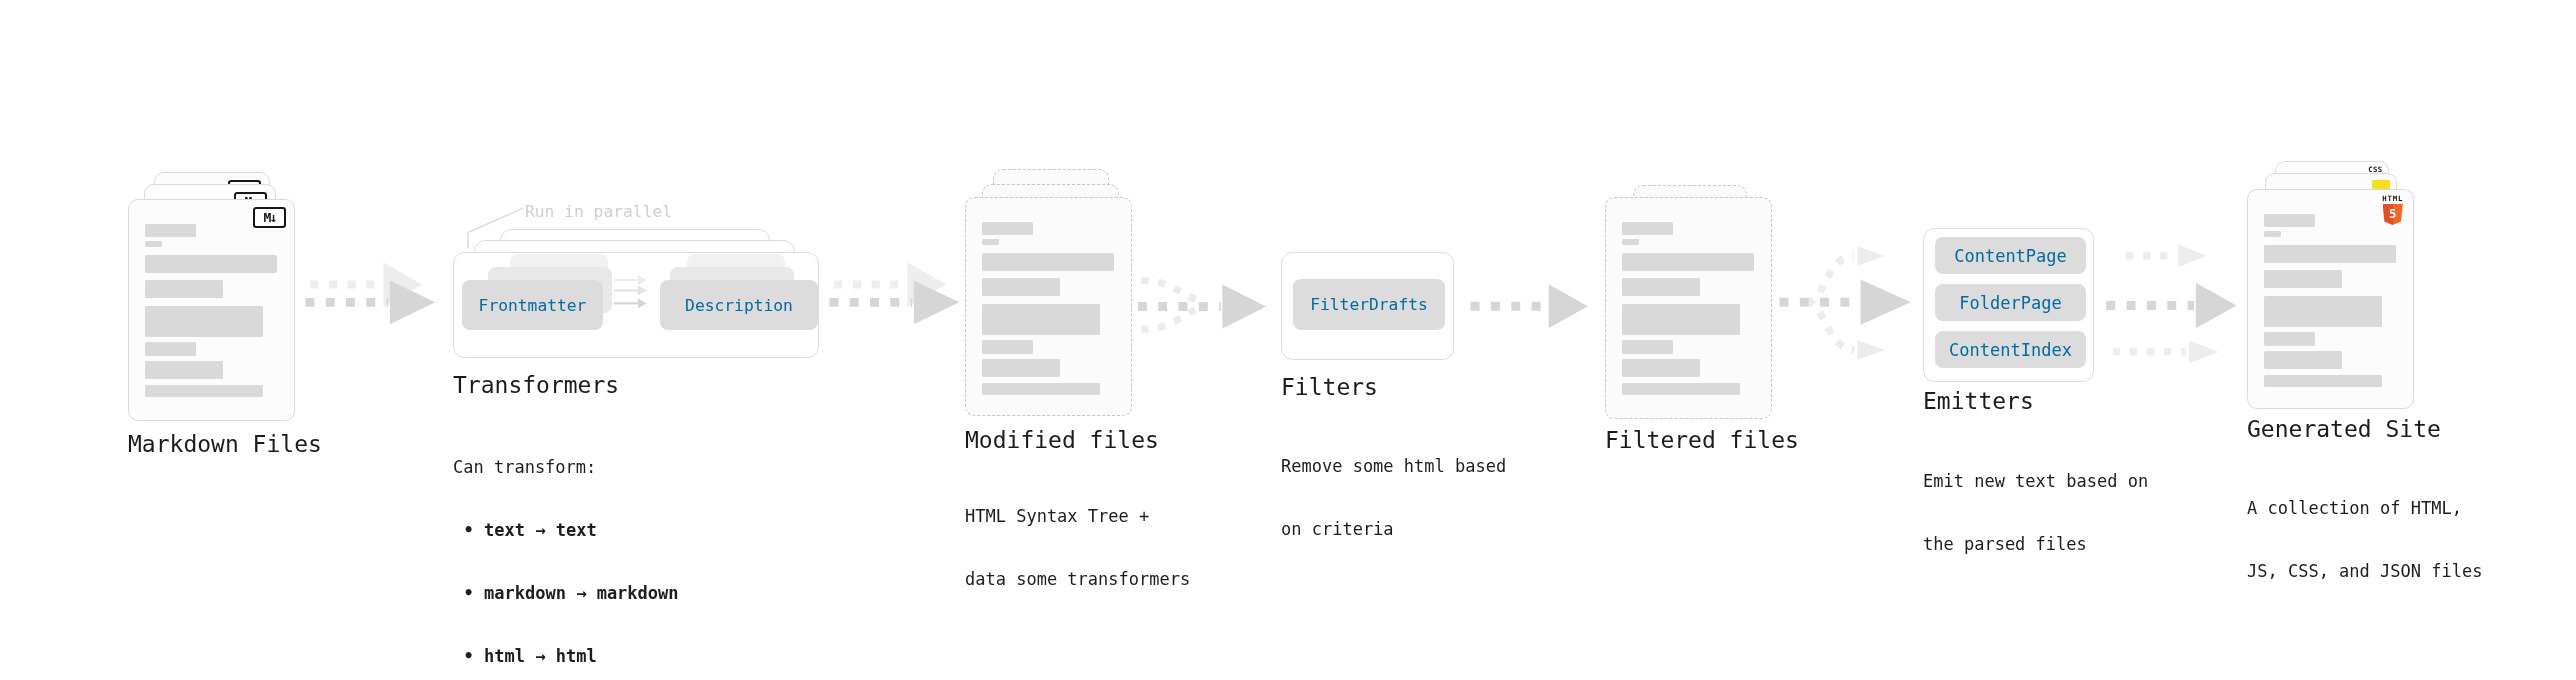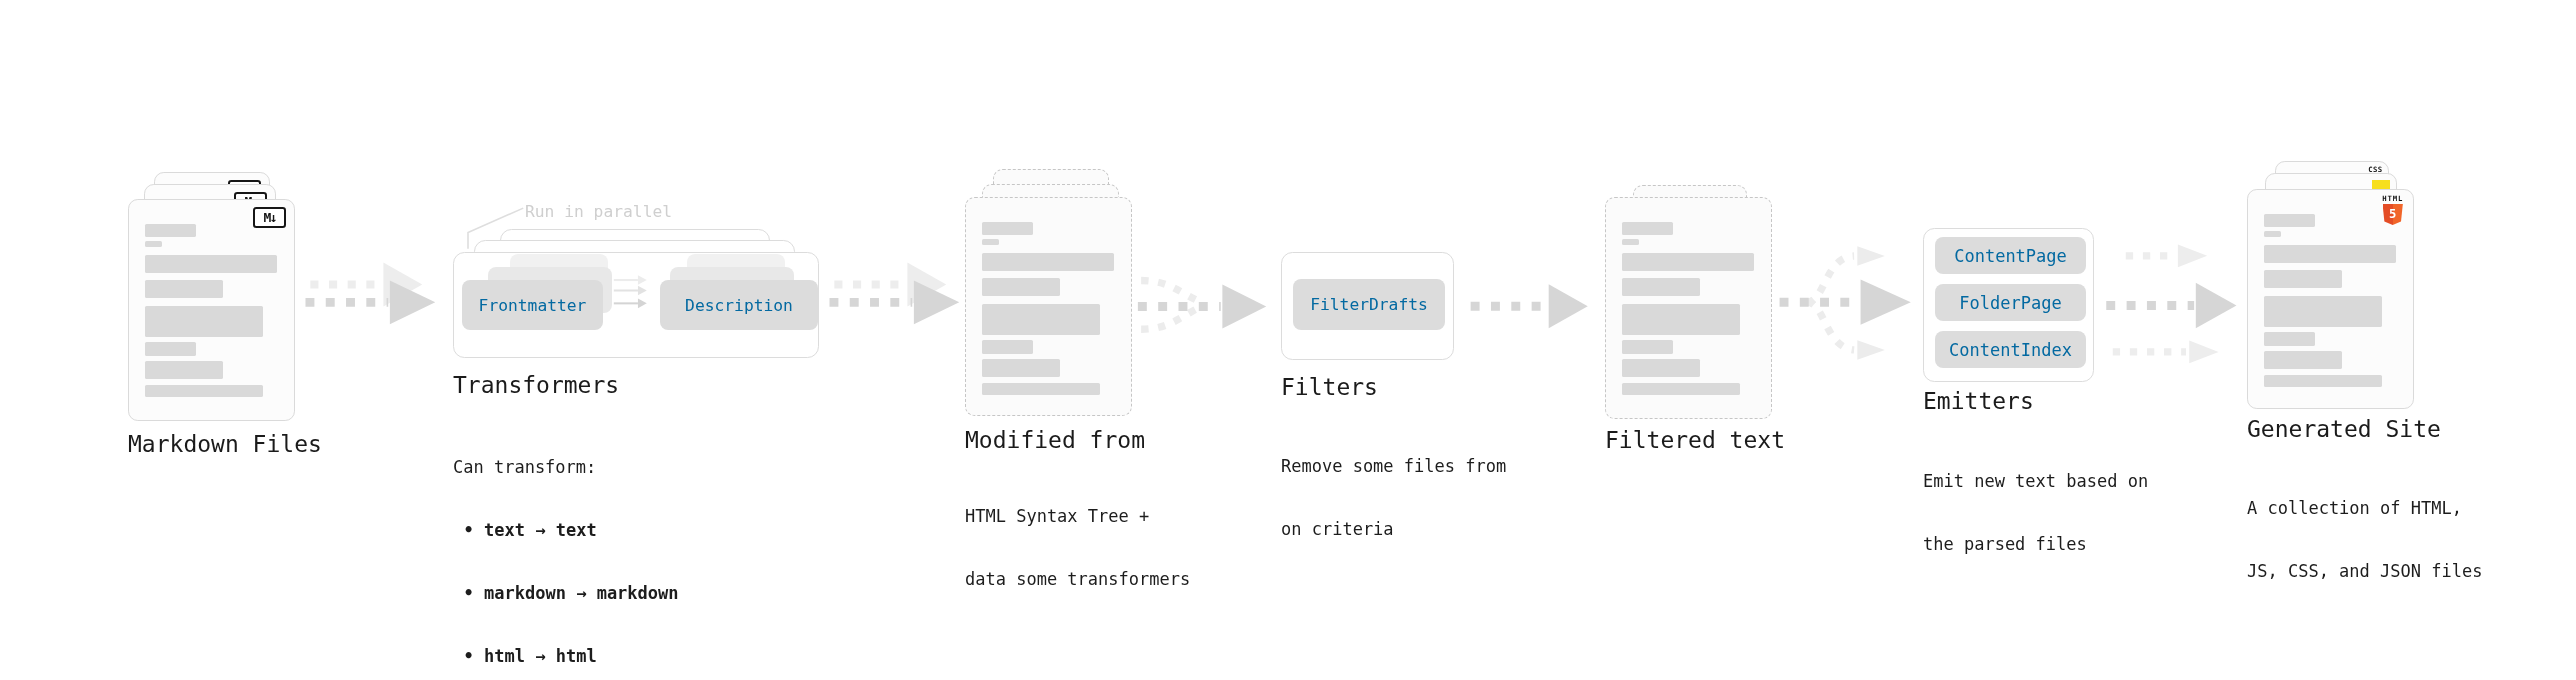--- a/index.html
+++ b/index.html
@@ -134,51 +134,51 @@
     <path d="M100 2 L148 29 L100 56 Z" fill="#ededed"></path>
     <line x1="4" y1="51" x2="106" y2="51" stroke="#d6d6d6" stroke-width="11" stroke-dasharray="11 14"></line>
     <path d="M108 24 L164 51 L108 78 Z" fill="#d6d6d6"></path>
   </svg>
 
   <div class="doc dashed" style="left:993px;top:169px;width:116px;height:228px"></div>
   <div class="doc dashed" style="left:982px;top:184px;width:137px;height:228px"></div>
   <div class="doc dashed" style="left:965px;top:197px;width:167px;height:219px">
     <span class="bars"><i></i><i></i><i></i><i></i><i></i><i></i><i></i><i></i></span>
   </div>
-  <div class="seclabel" style="left:965px;top:428px">Modified from</div>
+  <div class="seclabel" style="left:965px;top:428px">Modified files</div>
   <div class="note" style="left:965px;top:464px">
     <div>HTML Syntax Tree +</div>
     <div>data some transformers</div>
   </div>
 
   <svg class="arr" style="left:1136px;top:261px" width="137" height="91" viewBox="0 0 168 112">
     <path d="M6 24 C40 24 52 38 78 50" fill="none" stroke="#ececec" stroke-width="9" stroke-dasharray="9 12"></path>
     <path d="M6 84 C40 84 52 70 78 57" fill="none" stroke="#ececec" stroke-width="9" stroke-dasharray="9 12"></path>
     <line x1="2" y1="56" x2="104" y2="56" stroke="#d6d6d6" stroke-width="11" stroke-dasharray="11 14"></line>
     <path d="M106 29 L160 56 L106 83 Z" fill="#d6d6d6"></path>
   </svg>
 
   <div class="panel" style="left:1281px;top:252px;width:173px;height:108px"></div>
   <div class="chip" style="left:1293px;top:279px;width:152px;height:51px">FilterDrafts</div>
   <div class="seclabel" style="left:1281px;top:375px">Filters</div>
   <div class="note" style="left:1281px;top:414px">
-    <div>Remove some files from</div>
+    <div>Remove some html based</div>
     <div>on criteria</div>
   </div>
 
   <svg class="arr" style="left:1469px;top:276px" width="122" height="62" viewBox="0 0 150 76">
     <line x1="2" y1="37" x2="96" y2="37" stroke="#d6d6d6" stroke-width="11" stroke-dasharray="11 14"></line>
     <path d="M98 10 L146 37 L98 64 Z" fill="#d6d6d6"></path>
   </svg>
 
   <div class="doc dashed" style="left:1633px;top:185px;width:114px;height:228px"></div>
   <div class="doc dashed" style="left:1605px;top:197px;width:167px;height:222px">
     <span class="bars"><i></i><i></i><i></i><i></i><i></i><i></i><i></i><i></i></span>
   </div>
-  <div class="seclabel" style="left:1605px;top:428px">Filtered text</div>
+  <div class="seclabel" style="left:1605px;top:428px">Filtered files</div>
 
   <svg class="arr" style="left:1776px;top:239px" width="140" height="128" viewBox="0 0 172 158">
     <path d="M38 78 C60 78 60 22 96 21" fill="none" stroke="#ececec" stroke-width="9" stroke-dasharray="9 12"></path>
     <path d="M100 9 L134 21 L100 33 Z" fill="#ececec"></path>
     <path d="M38 78 C60 78 60 134 96 137" fill="none" stroke="#ececec" stroke-width="9" stroke-dasharray="9 12"></path>
     <path d="M100 125 L134 137 L100 149 Z" fill="#ececec"></path>
     <line x1="4" y1="78" x2="102" y2="78" stroke="#d6d6d6" stroke-width="11" stroke-dasharray="11 14"></line>
     <path d="M104 50 L166 78 L104 106 Z" fill="#d6d6d6"></path>
   </svg>
 

